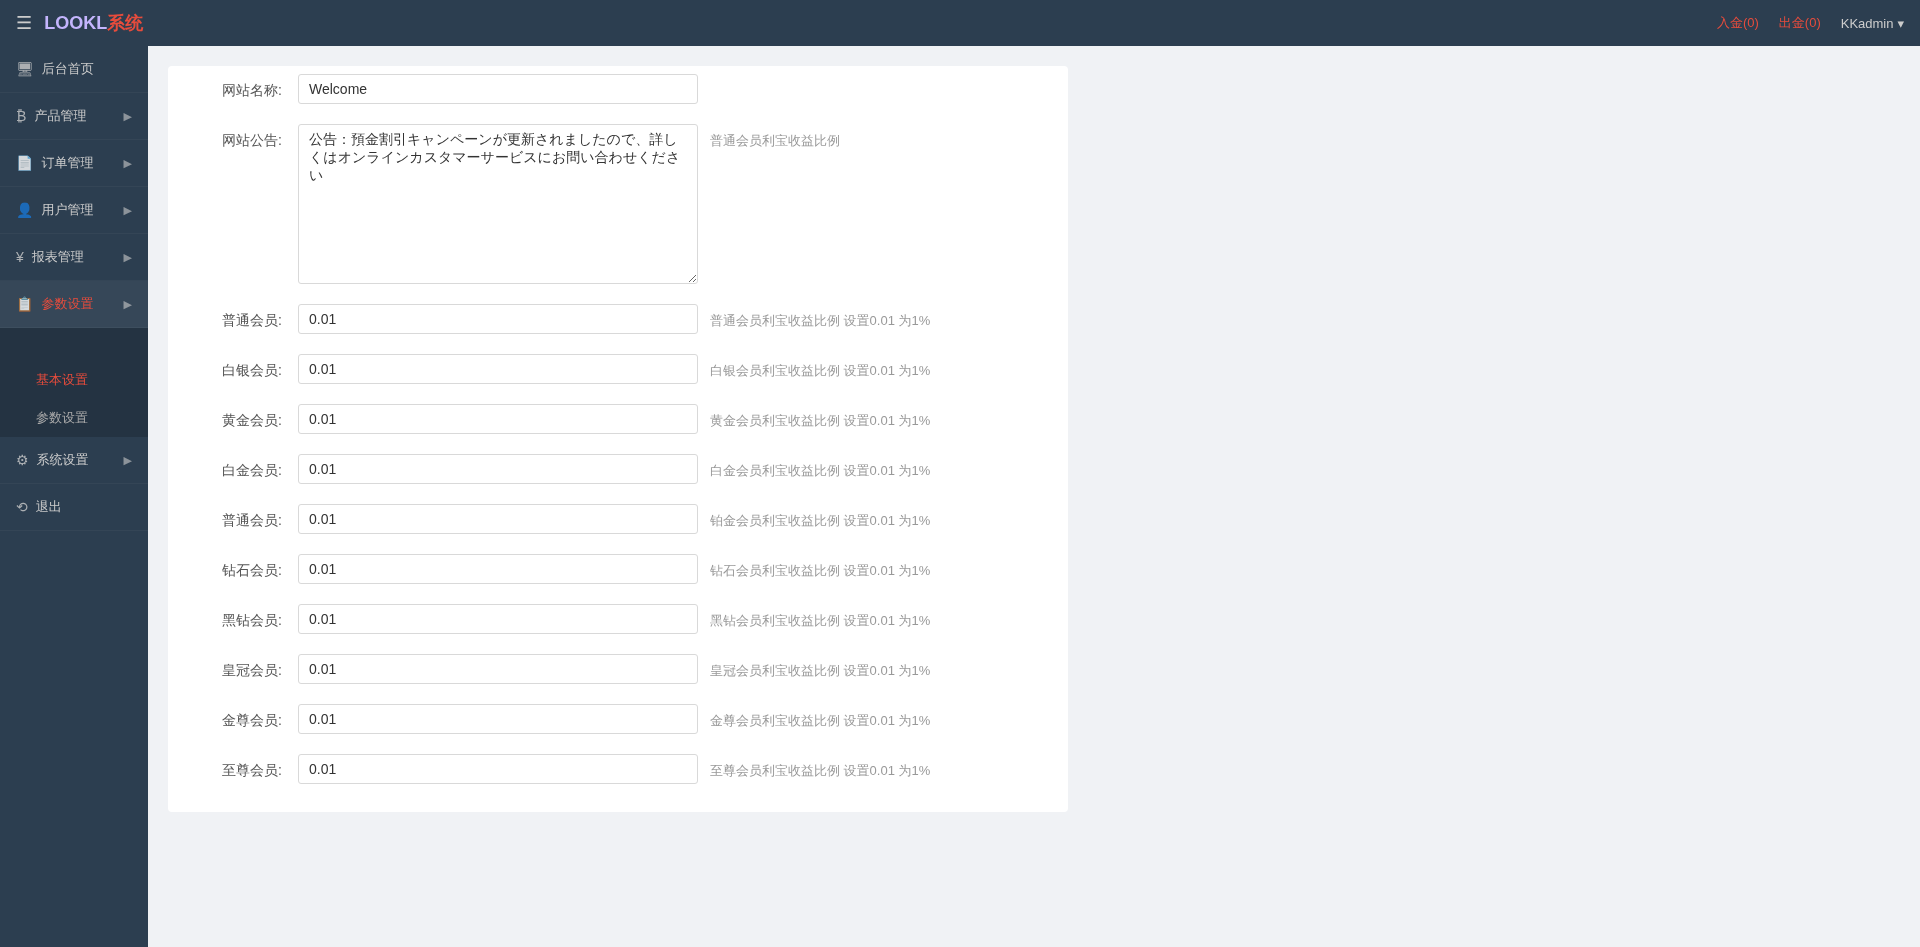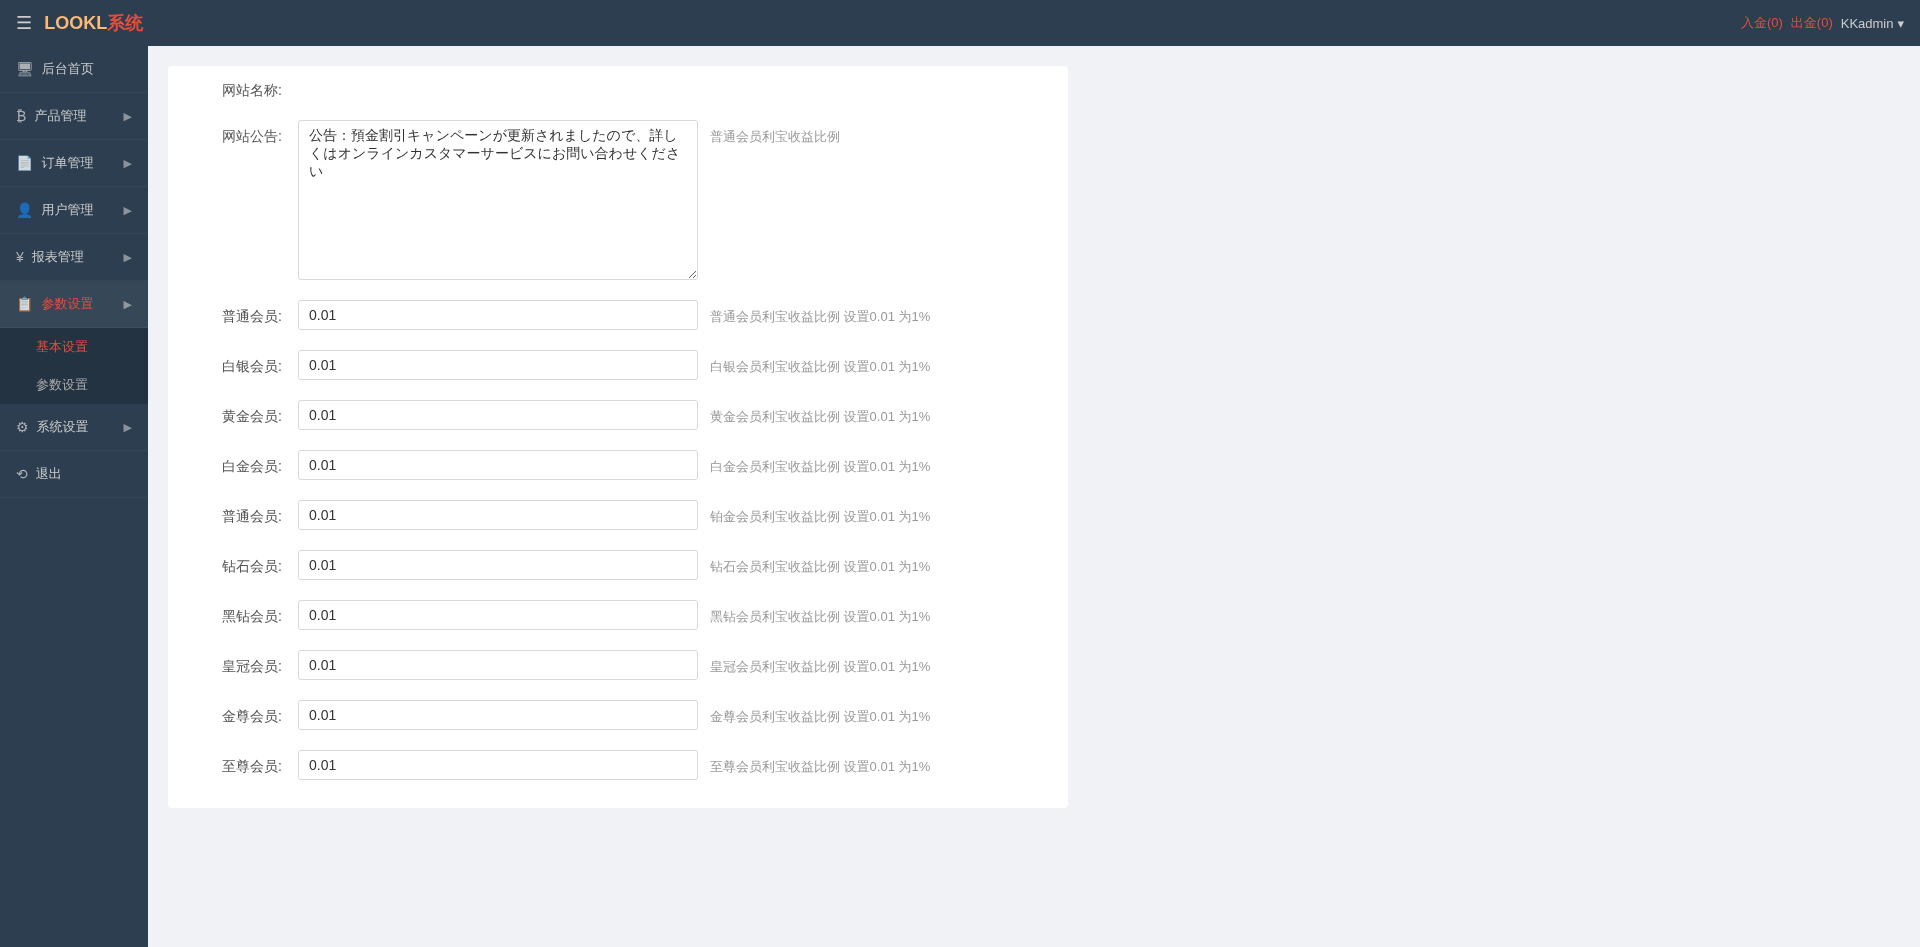--- a/index.html
+++ b/index.html
@@ -24,26 +24,26 @@
     }
     .hamburger {
       cursor: pointer;
       font-size: 18px;
       color: #ccc;
     }
     .logo {
       font-size: 18px;
       font-weight: bold;
     }
-    .logo-lookl { color: #fdba74; }
+    .logo-lookl { color: #c4b5fd; }
     .logo-sys { color: #e74c3c; }
     .header-right {
       display: flex;
       align-items: center;
-      gap: 8px;
+      gap: 20px;
       font-size: 13px;
     }
     .header-btn {
       color: #e74c3c;
       cursor: pointer;
     }
     .header-user {
       color: #ccc;
       cursor: pointer;
       display: flex;
@@ -82,21 +82,21 @@
     .sidebar-item .arrow { margin-left: auto; font-size: 11px; opacity: 0.6; }
     .sidebar-sub {
       background: #243342;
     }
     .sidebar-sub-item {
       padding: 10px 16px 10px 36px;
       font-size: 13px;
       cursor: pointer;
       color: #aaa;
     }
-    .sidebar-sub-item.active { color: #e74c3c; }
+    .sidebar-sub-item.active { color: #e74c3c; margin-top: 33px; }
 
     
     .main-content {
       flex: 1;
       overflow-y: auto;
       padding: 20px;
       background: #f0f2f5;
     }
 
     .content-card {
@@ -217,20 +217,23 @@
       <span class="icon">⟲</span>
       <span>退出</span>
     </div>
   </div>
 
   <div class="main-content">
     <div class="content-card">
 
       <div class="form-row">
         <div class="form-label">网站名称:</div>
+        <div class="form-control-wrap">
+          <input class="form-input" type="text" value="Welcome" style="">
+        </div>
       </div>
 
 
       <div class="form-row">
         <div class="form-label">网站公告:</div>
         <div class="form-control-wrap">
           <textarea class="form-textarea" style="">公告：預金割引キャンペーンが更新されましたので、詳しくはオンラインカスタマーサービスにお問い合わせください</textarea>
           <span class="form-hint">普通会员利宝收益比例</span>
         </div>
       </div>

